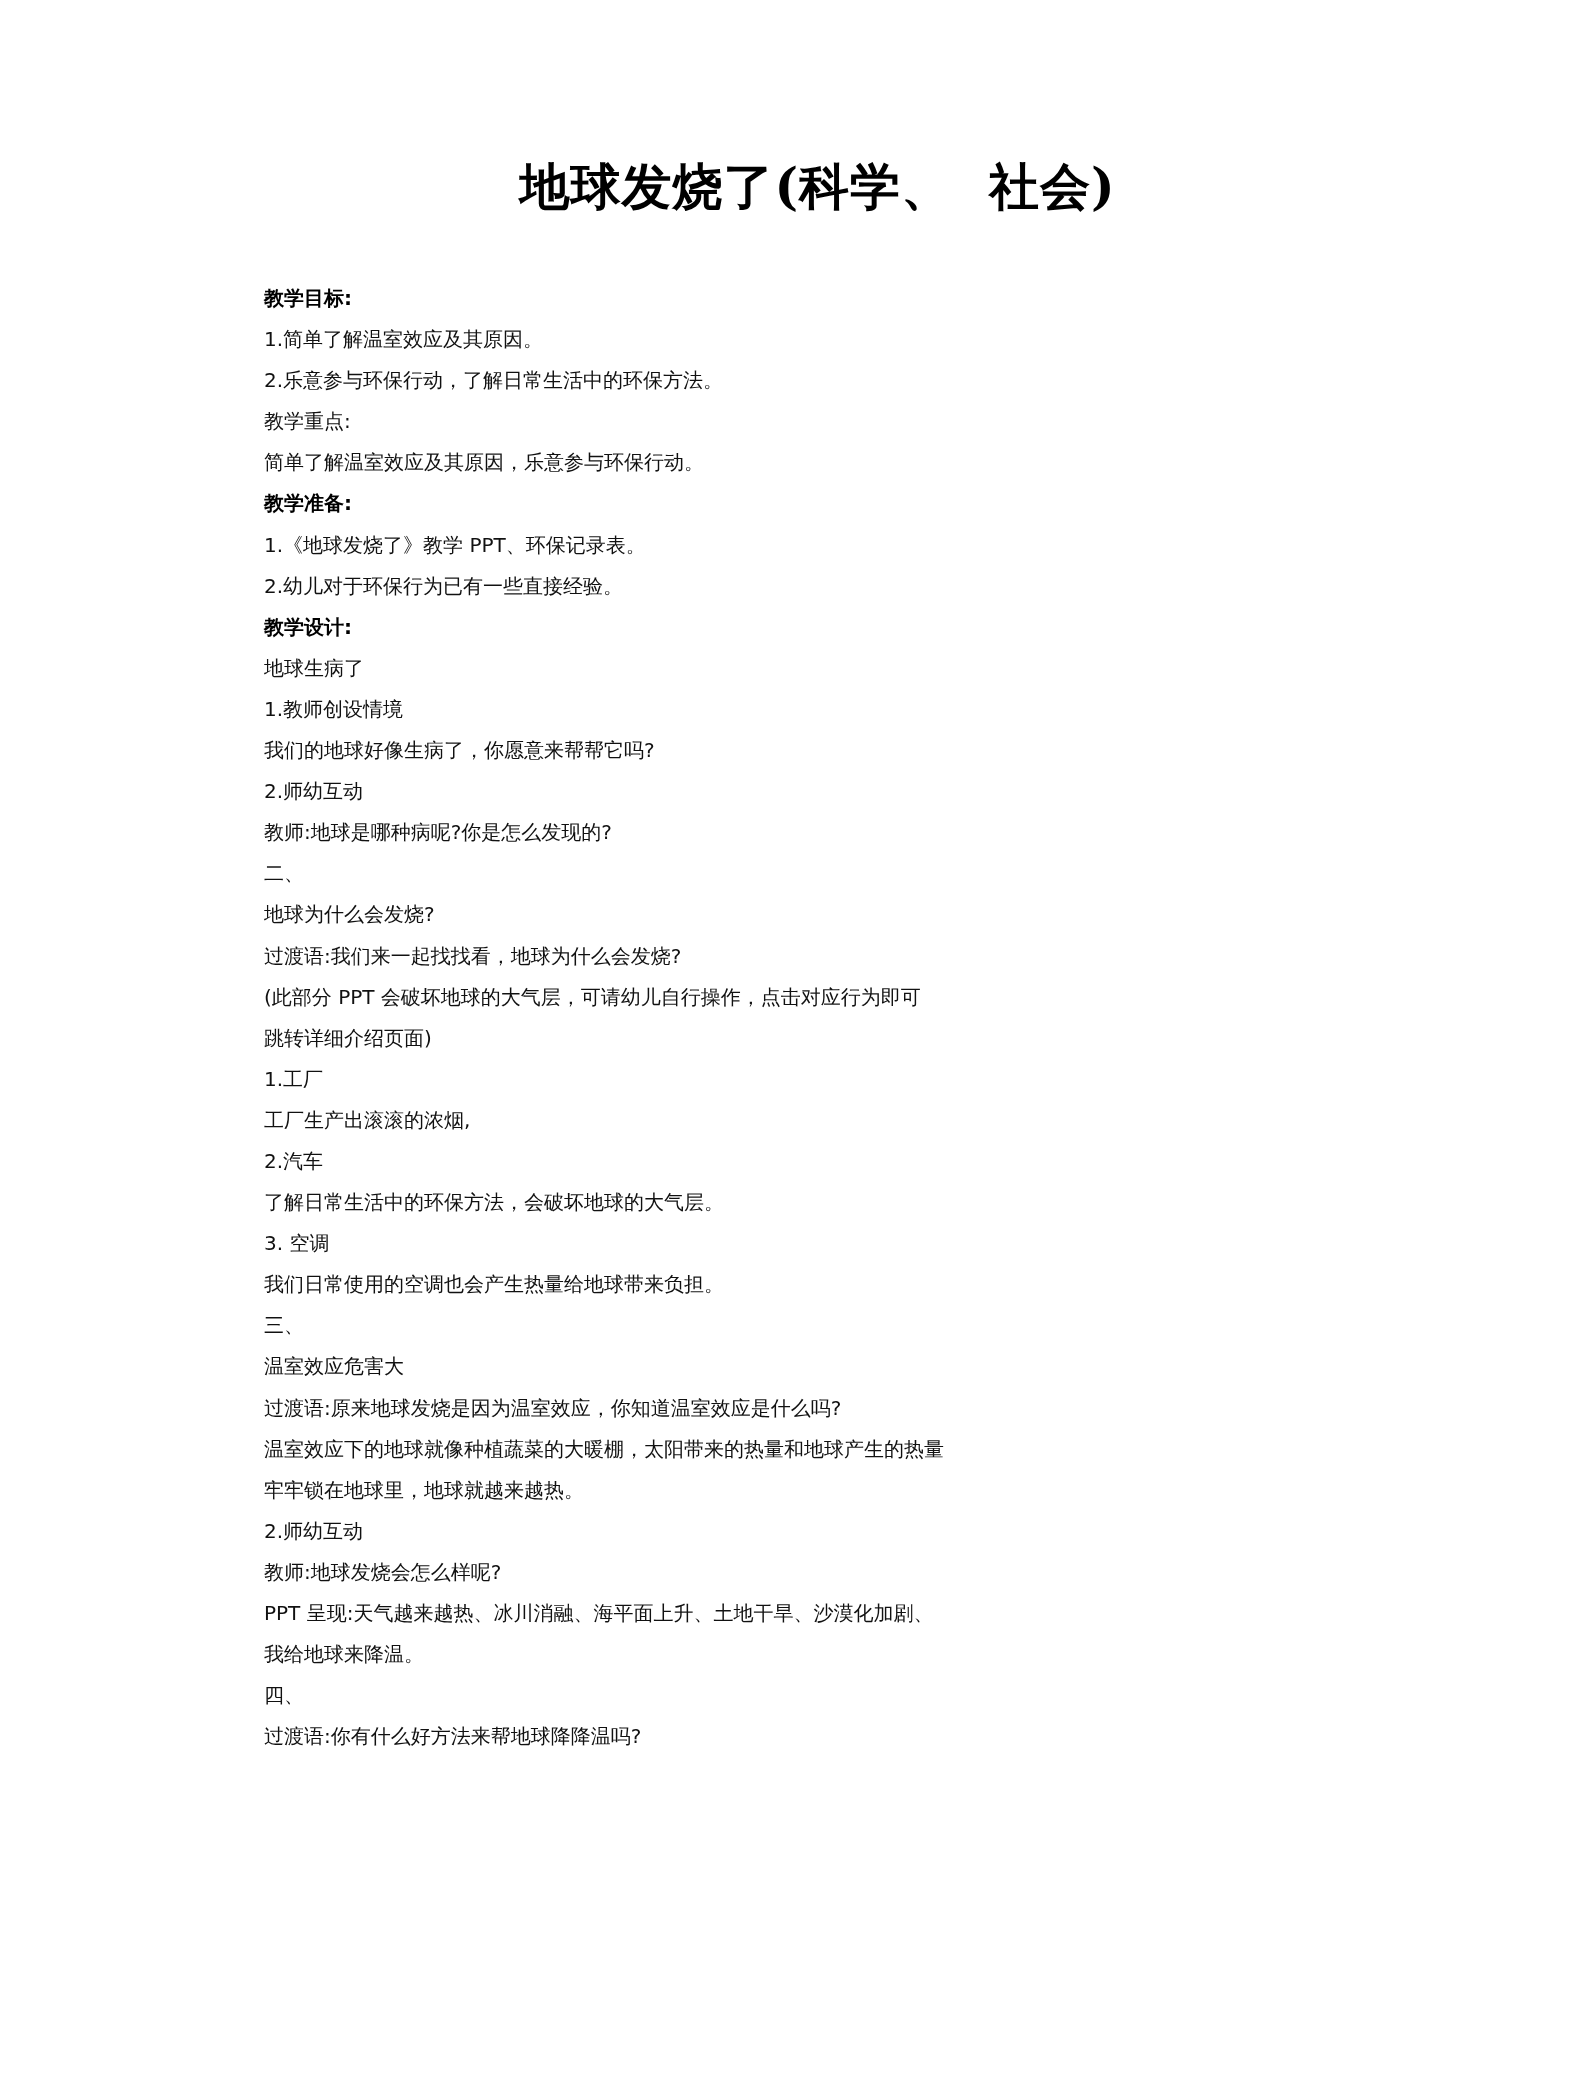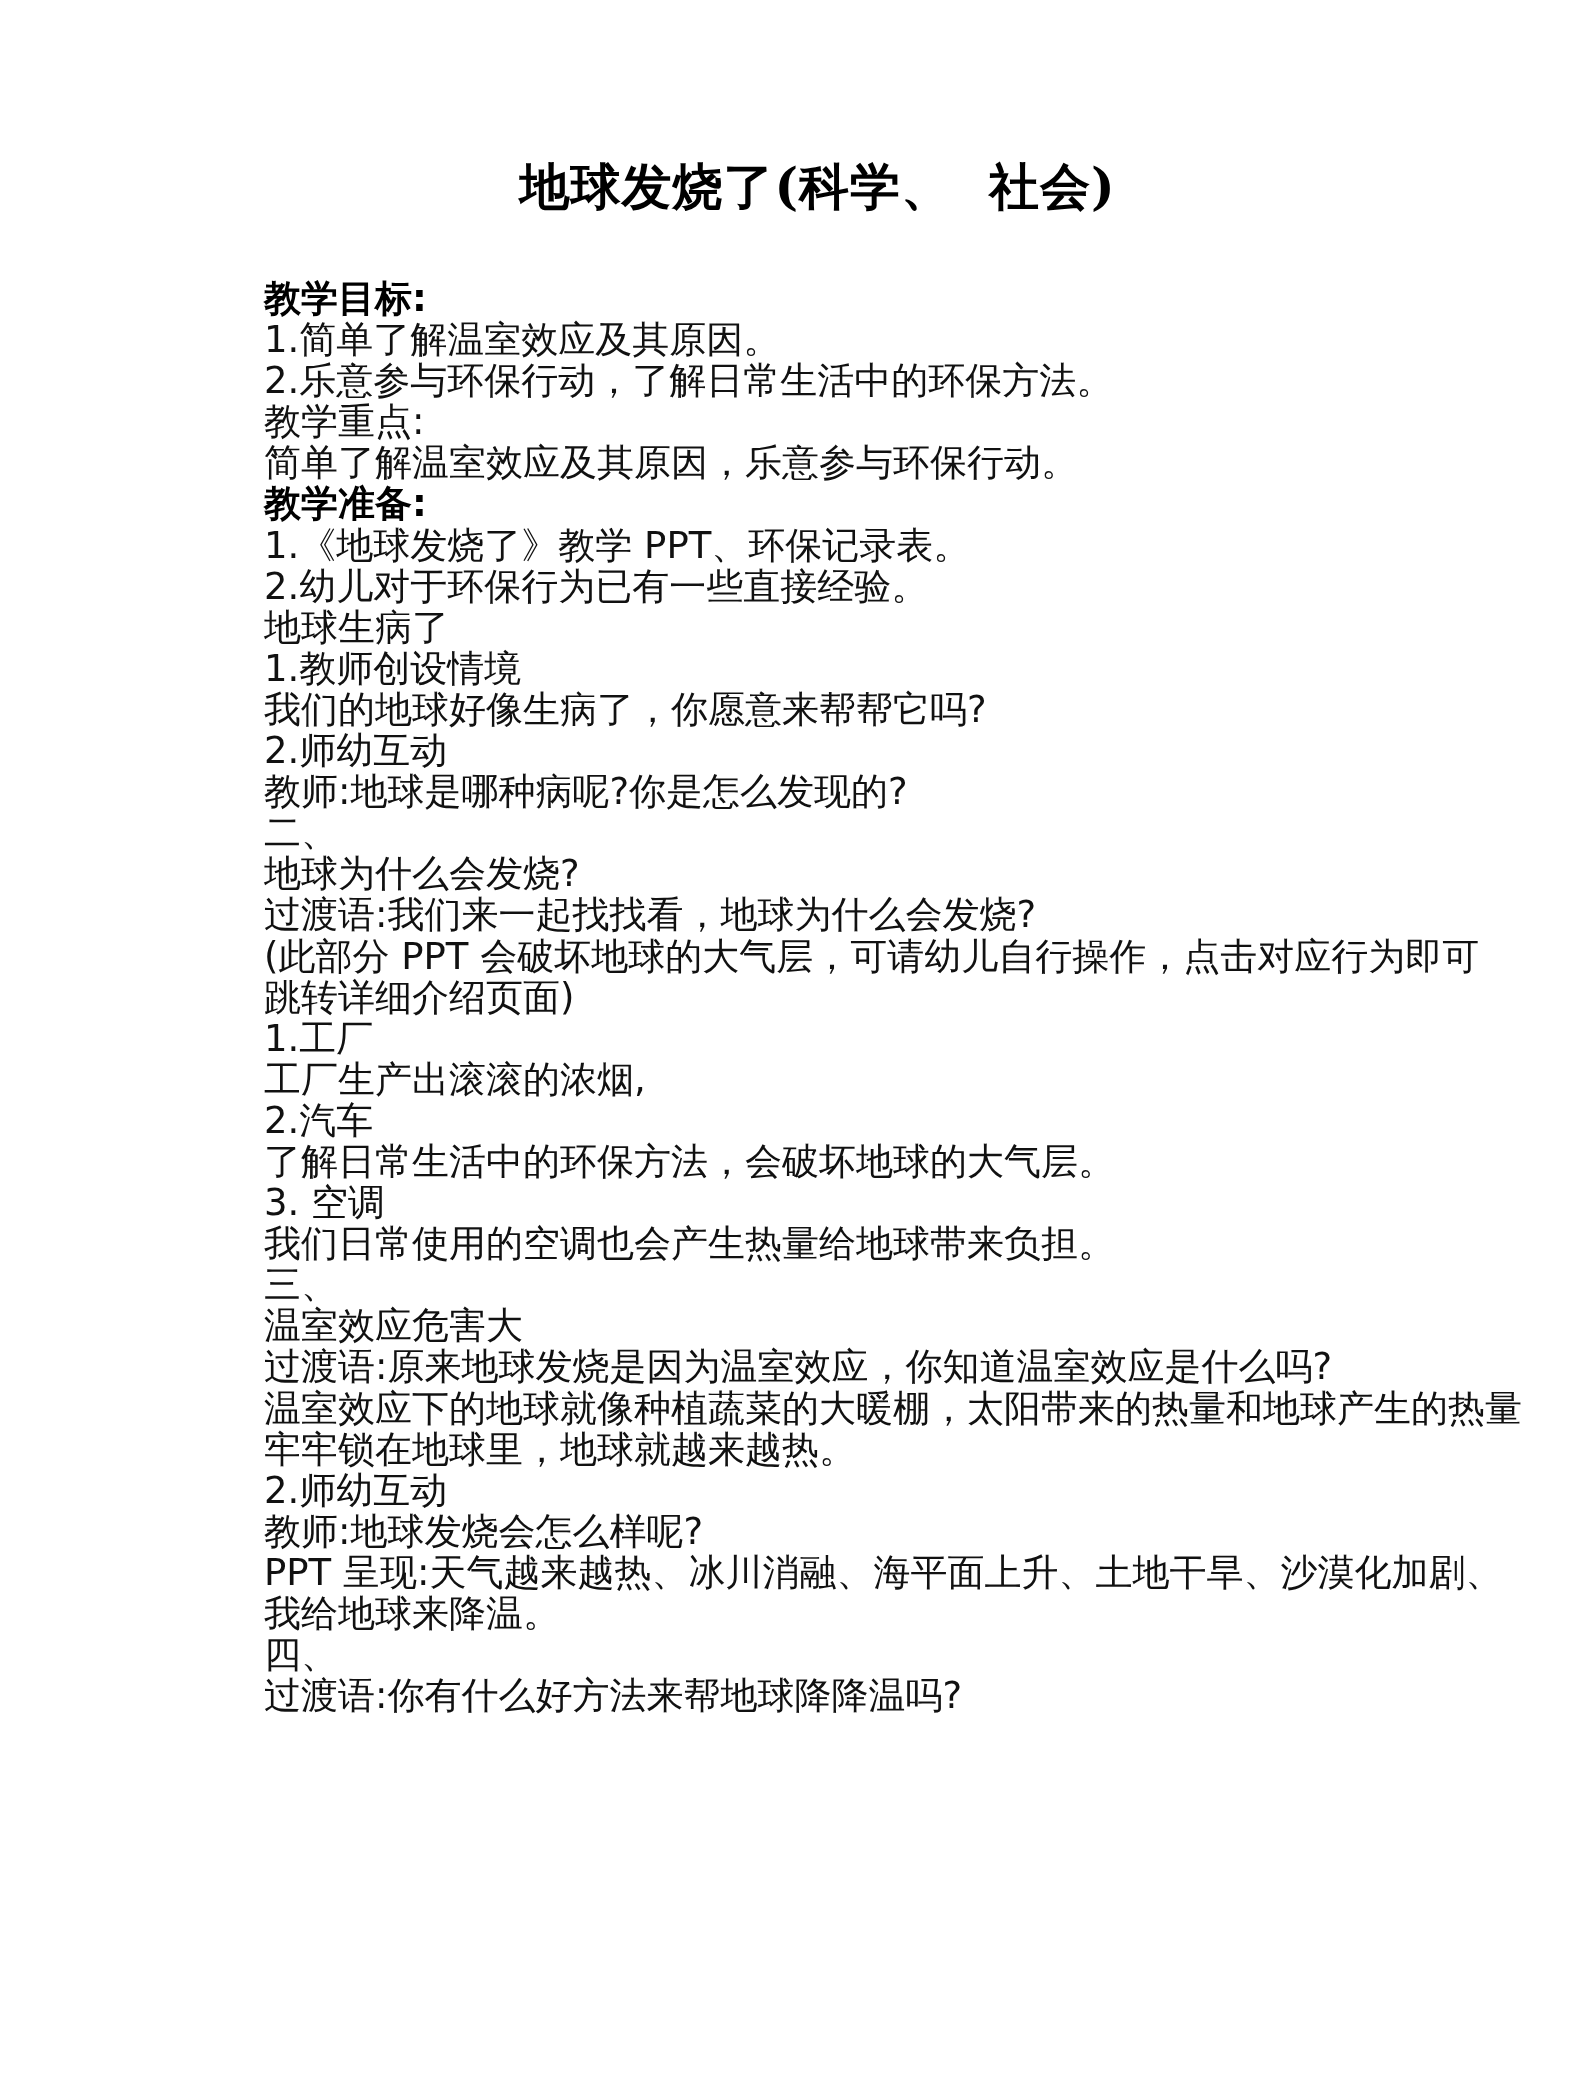--- a/index.html
+++ b/index.html
@@ -38,21 +38,21 @@
       white-space: pre;
     }
     .doc-body {
       position: absolute;
       left: 240px;
       top: 278px;
       width: 1120px;
     }
     .line {
       font-family: "DejaVu Sans", "Liberation Sans", sans-serif;
-      font-size: 37px;
+      font-size: 20px;
       line-height: 41.1px;
       height: 41.1px;
       white-space: nowrap;
       color: #111111;
     }
     .line.bold {
       font-weight: bold;
       color: #000000;
     }
   </style>
@@ -64,20 +64,21 @@
 
   <div class="doc-body">
     <div class="line bold">教学目标:</div>
     <div class="line">1.简单了解温室效应及其原因。</div>
     <div class="line">2.乐意参与环保行动，了解日常生活中的环保方法。</div>
     <div class="line">教学重点:</div>
     <div class="line">简单了解温室效应及其原因，乐意参与环保行动。</div>
     <div class="line bold">教学准备:</div>
     <div class="line">1.《地球发烧了》教学 PPT、环保记录表。</div>
     <div class="line">2.幼儿对于环保行为已有一些直接经验。</div>
+    <div class="line bold">教学设计:</div>
     <div class="line">地球生病了</div>
     <div class="line">1.教师创设情境</div>
     <div class="line">我们的地球好像生病了，你愿意来帮帮它吗?</div>
     <div class="line">2.师幼互动</div>
     <div class="line">教师:地球是哪种病呢?你是怎么发现的?</div>
     <div class="line">二、</div>
     <div class="line">地球为什么会发烧?</div>
     <div class="line">过渡语:我们来一起找找看，地球为什么会发烧?</div>
     <div class="line">(此部分 PPT 会破坏地球的大气层，可请幼儿自行操作，点击对应行为即可</div>
     <div class="line">跳转详细介绍页面)</div>

